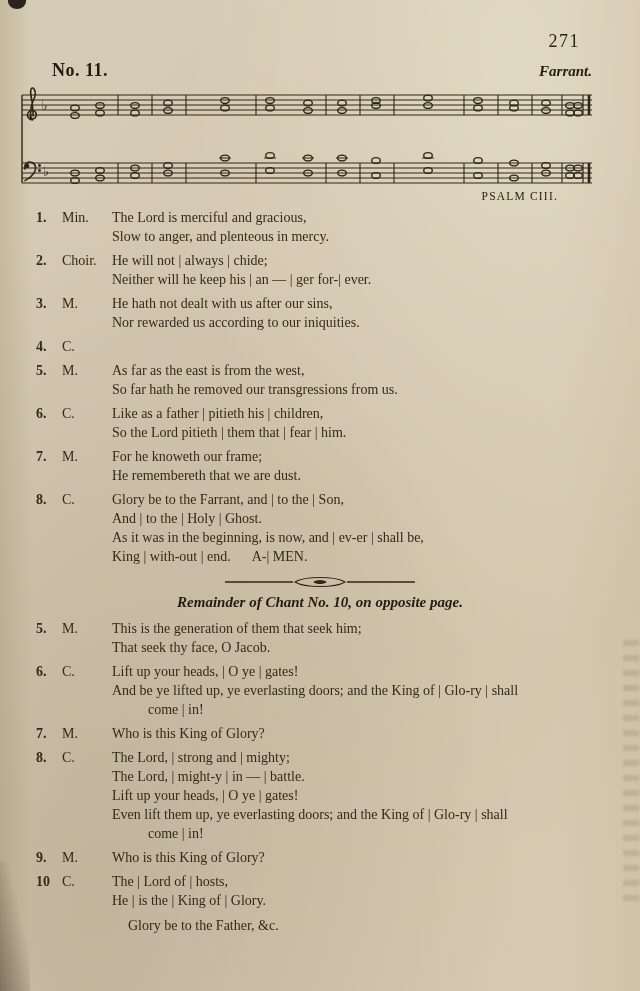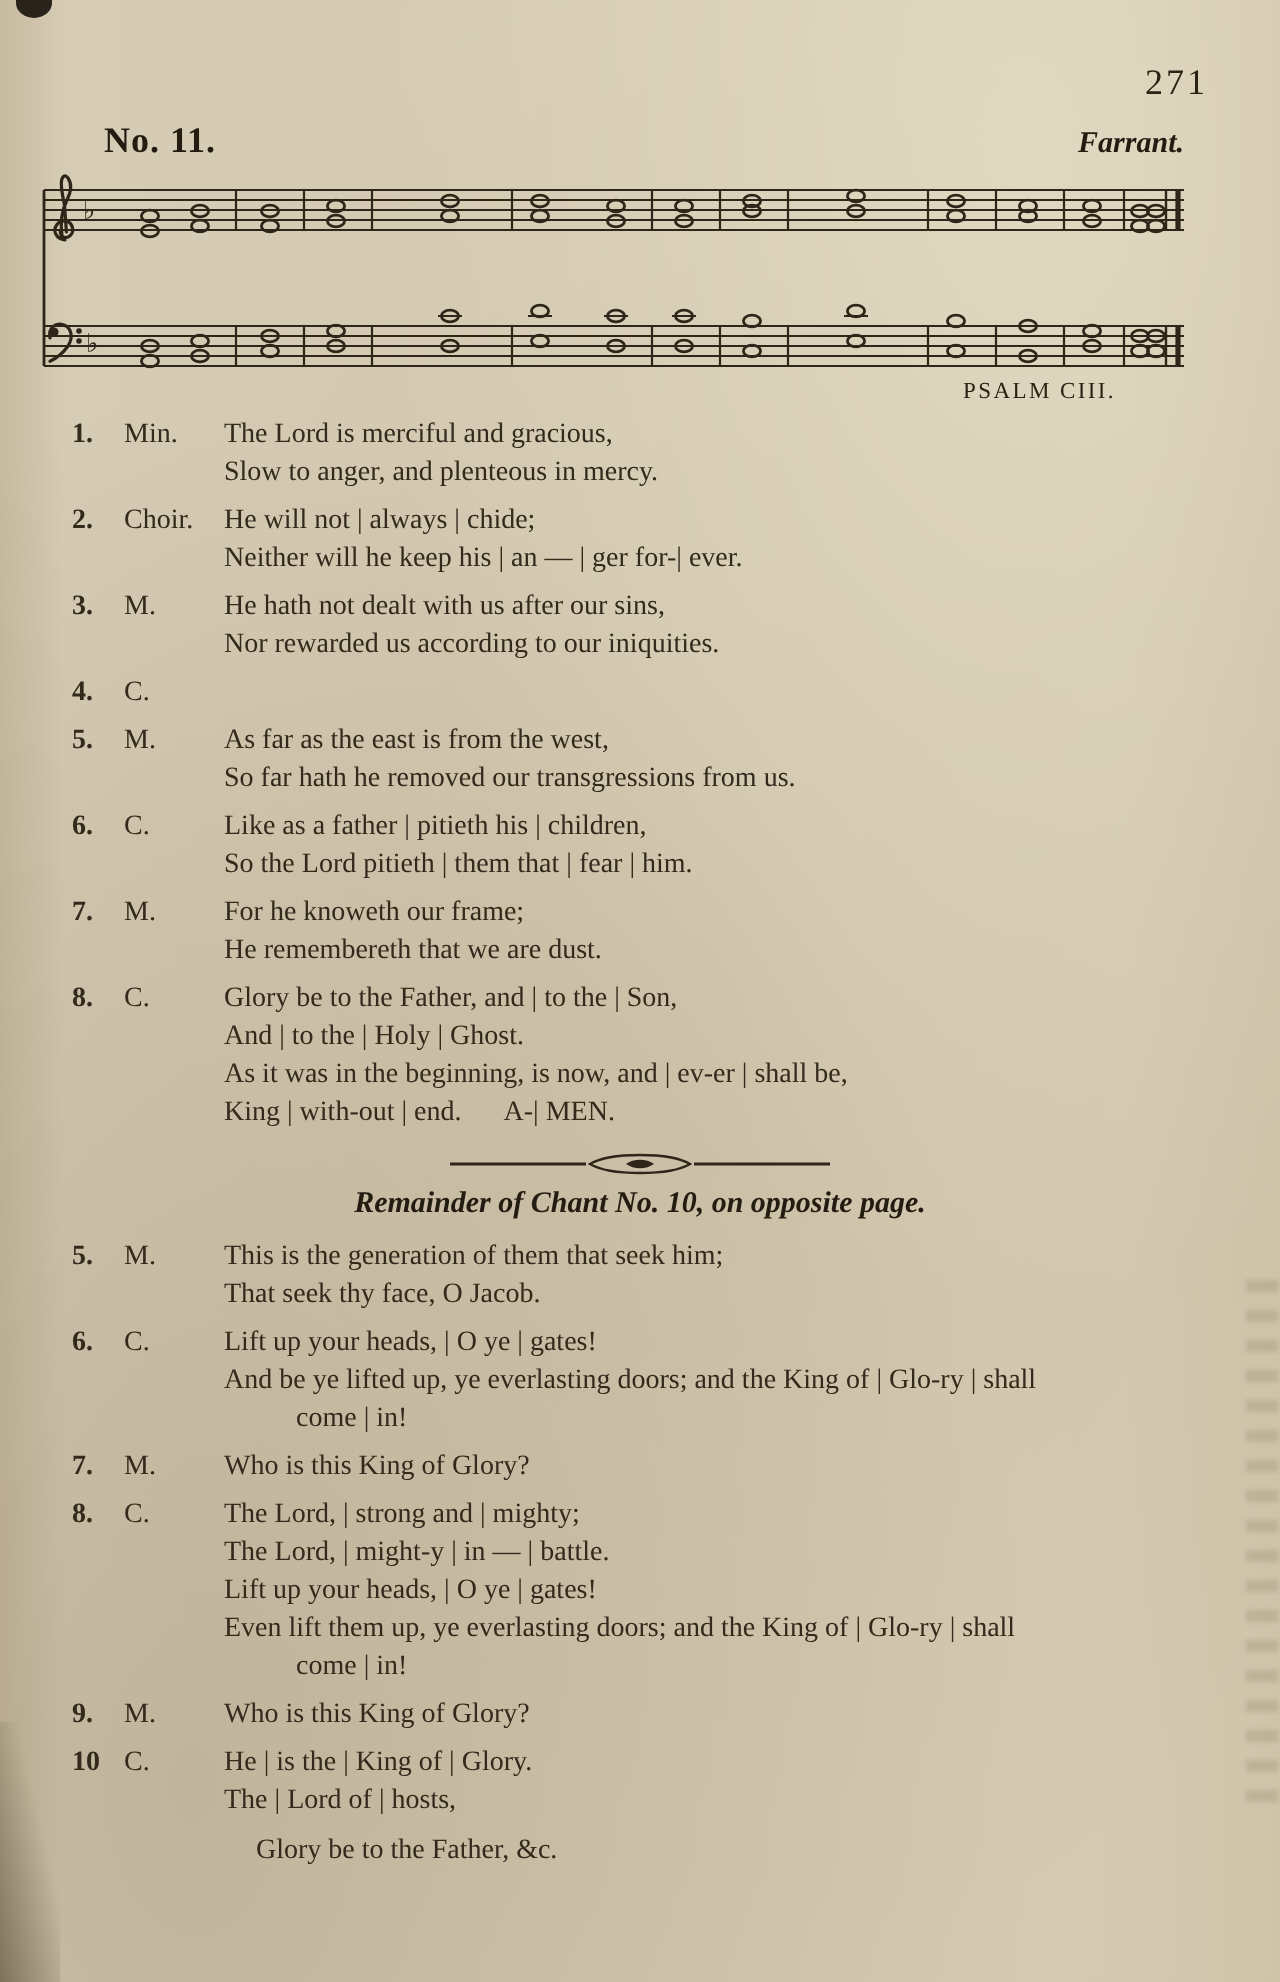--- a/index.html
+++ b/index.html
@@ -19,21 +19,21 @@
   }
   
   .ink-speck { position:absolute; top:0; left:8px; width:18px; height:9px;
     background:#17120c; border-radius:0 0 60% 60% / 0 0 100% 100%; opacity:.9; }
   .corner-shade { position:absolute; left:0; bottom:0; width:30px; height:130px;
     background:linear-gradient(to top right, rgba(40,30,15,0.40), transparent 65%); }
   .bleed-marks { position:absolute; right:1px; top:640px; width:16px; height:270px;
     background:repeating-linear-gradient(to bottom, rgba(90,70,45,0.14) 0 6px, transparent 6px 15px);
     filter:blur(1px); }
 
-  .page-number { position:absolute; top:31px; right:36px;
+  .page-number { position:absolute; top:31px; right:60px;
     font-size:18px; letter-spacing:1.5px; color:#2b2214; }
 
   .chant-header { display:flex; justify-content:space-between; align-items:baseline;
     padding:60px 48px 0 52px; }
   .chant-no { font-weight:bold; font-size:18px; letter-spacing:0.5px; color:#241c10; }
   .composer { font-weight:bold; font-style:italic; font-size:15px; color:#241c10; }
 
   .music { margin:4px 18px 0 20px; }
   .music svg { display:block; }
 
@@ -282,21 +282,21 @@
     <div class="verse-lines">
           <div class="verse-line">For he knoweth our frame;</div>
           <div class="verse-line">He remembereth that we are dust.</div>
         </div>
   </div>
 
   <div class="verse">
     <span class="verse-num">8.</span>
     <span class="verse-part">C.</span>
     <div class="verse-lines">
-          <div class="verse-line">Glory be to the Father, and | to the | Son,</div>
+          <div class="verse-line">Glory be to the Farrant, and | to the | Son,</div>
           <div class="verse-line">And | to the | Holy | Ghost.</div>
           <div class="verse-line">As it was in the beginning, is now, and | ev-er | shall be,</div>
           <div class="verse-line">King | with-out | end.  A-| MEN.</div>
         </div>
   </div>
 </div>
 
   <div class="divider">
     <svg width="190" height="16" viewBox="0 0 190 16">
       <line class="stroke" x1="0" y1="8" x2="68" y2="8" stroke-width="1.4"></line>
@@ -353,21 +353,21 @@
     <span class="verse-part">M.</span>
     <div class="verse-lines">
           <div class="verse-line">Who is this King of Glory?</div>
         </div>
   </div>
 
   <div class="verse">
     <span class="verse-num">10</span>
     <span class="verse-part">C.</span>
     <div class="verse-lines">
+          <div class="verse-line">The | Lord of | hosts,</div>
           <div class="verse-line">He | is the | King of | Glory.</div>
-          <div class="verse-line">The | Lord of | hosts,</div>
         </div>
   </div>
 </div>
 
   <div class="footer-line">Glory be to the Father, &amp;c.</div>
 
 </div>
 
 </body></html>

